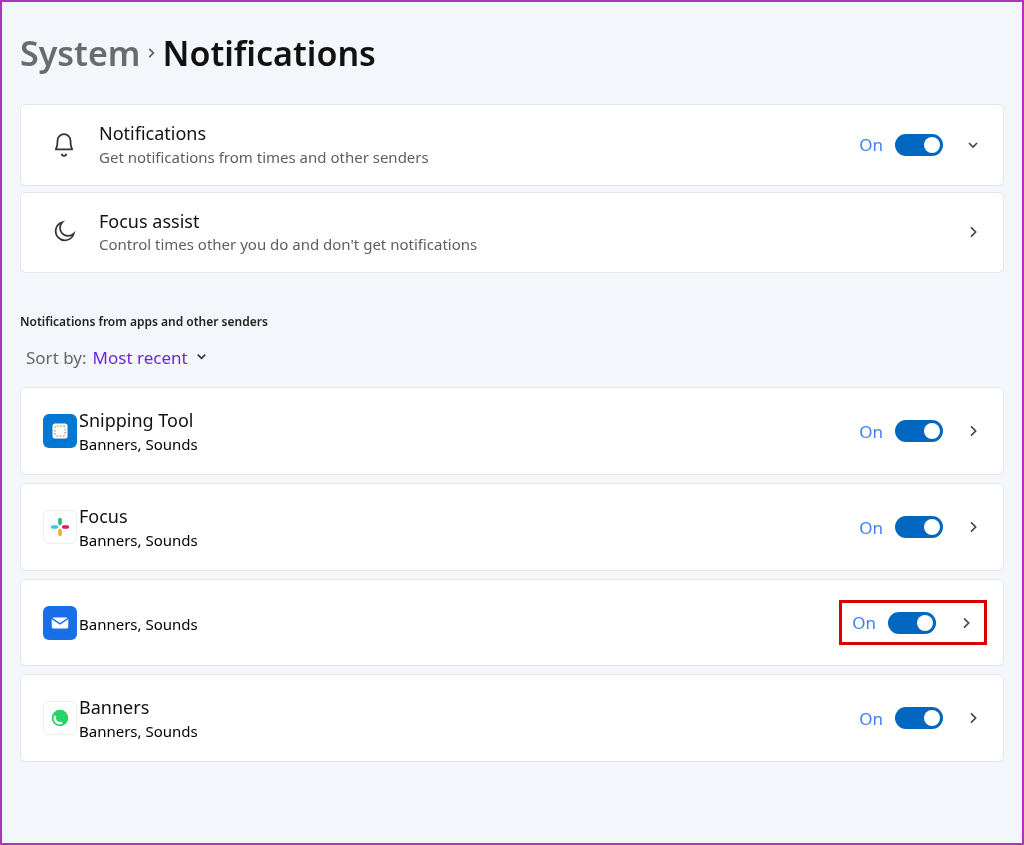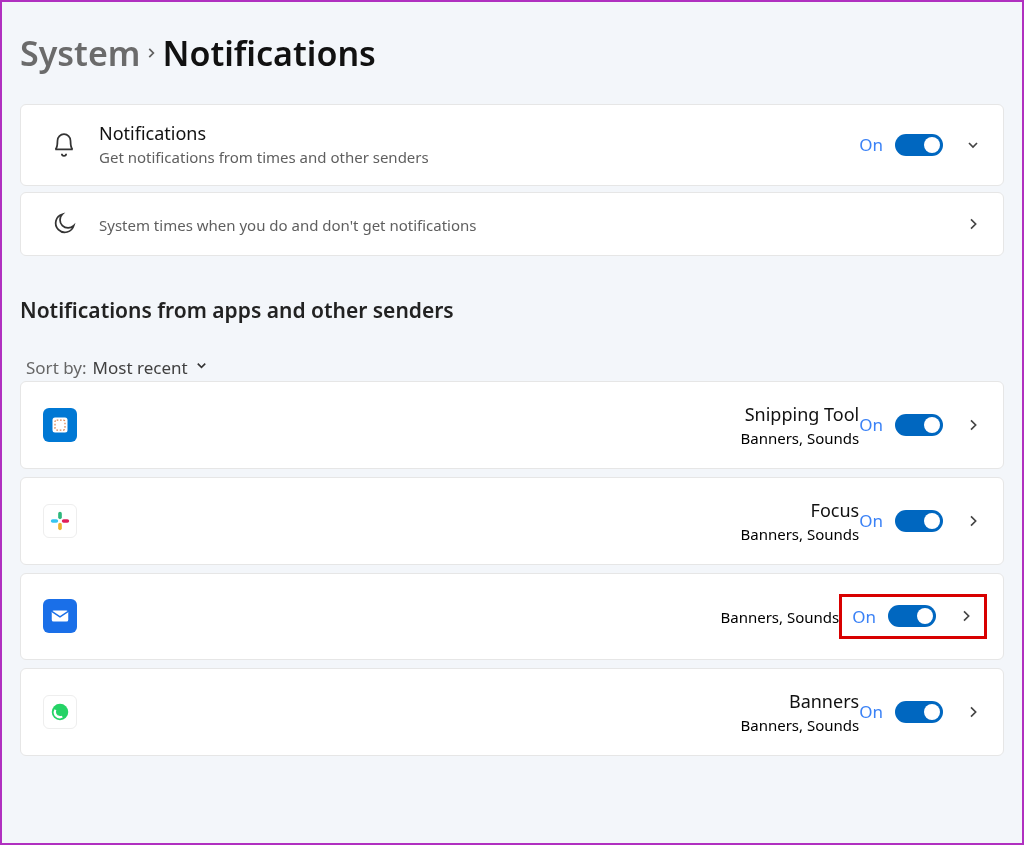--- a/index.html
+++ b/index.html
@@ -85,56 +85,56 @@
     height: 16px;
     background: #fff;
     border-radius: 50%;
   }
   .trailing-chev {
     margin-left: 22px;
     color: #444;
     display: inline-flex;
   }
   .section-title {
-    font-size: 21px;
+    font-size: 12px;
     font-weight: 600;
     color: #222;
     margin-top: 40px;
-    margin-bottom: 32px;
+    margin-bottom: 16px;
   }
   .sort-row {
     display: flex;
     align-items: center;
     gap: 6px;
     margin-left: 6px;
-    margin-bottom: 2px;
+    margin-bottom: 18px;
     cursor: pointer;
     width: fit-content;
   }
   .sort-row .lbl { font-size: 17px; color: #666; }
-  .sort-row .val { font-size: 17px; color: #404040; }
+  .sort-row .val { font-size: 17px; color: #6d28d9; }
   .app-card {
     background: #fff;
     border: 1px solid #e6e6e6;
     border-radius: 6px;
     padding: 20px 22px;
     display: flex;
     align-items: center;
     margin-bottom: 8px;
   }
   .app-icon {
     width: 34px;
     height: 34px;
     border-radius: 6px;
     display: flex;
     align-items: center;
     justify-content: center;
     flex-shrink: 0;
   }
-  .app-txt { flex: 1; padding-left: 18px; text-align: right; }
+  .app-txt { flex: 1; padding-left: 2px; }
   .app-name { font-size: 18px; color: #111; }
   .app-sub  { font-size: 15px; color: #000000; margin-top: 2px; }
   .highlight-box {
     display: flex;
     align-items: center;
     border: 3px solid #d80000;
     padding: 8px 10px;
     margin-right: -6px;
   }
   
@@ -176,21 +176,22 @@
   </span>
 </div>
 
 <div class="card">
   <div class="leading-icon">
     <svg width="26" height="26" viewBox="0 0 24 24" fill="none" stroke="#333" stroke-width="1.6">
       <path d="M21 13.5A8.5 8.5 0 1 1 10.5 3 6.6 6.6 0 0 0 21 13.5z"></path>
     </svg>
   </div>
   <div class="txt">
-    <div class="subtitle">System times when you do and don't get notifications</div>
+    <div class="title">Focus assist</div>
+    <div class="subtitle">Control times other you do and don't get notifications</div>
   </div>
   <span class="trailing-chev">
     <svg width="16" height="16" viewBox="0 0 24 24" fill="none" stroke="currentColor" stroke-width="2.5">
         <polyline points="9 5 16 12 9 19"></polyline>
       </svg>
   </span>
 </div>
 
 <div class="section-title">Notifications from apps and other senders</div>
 

